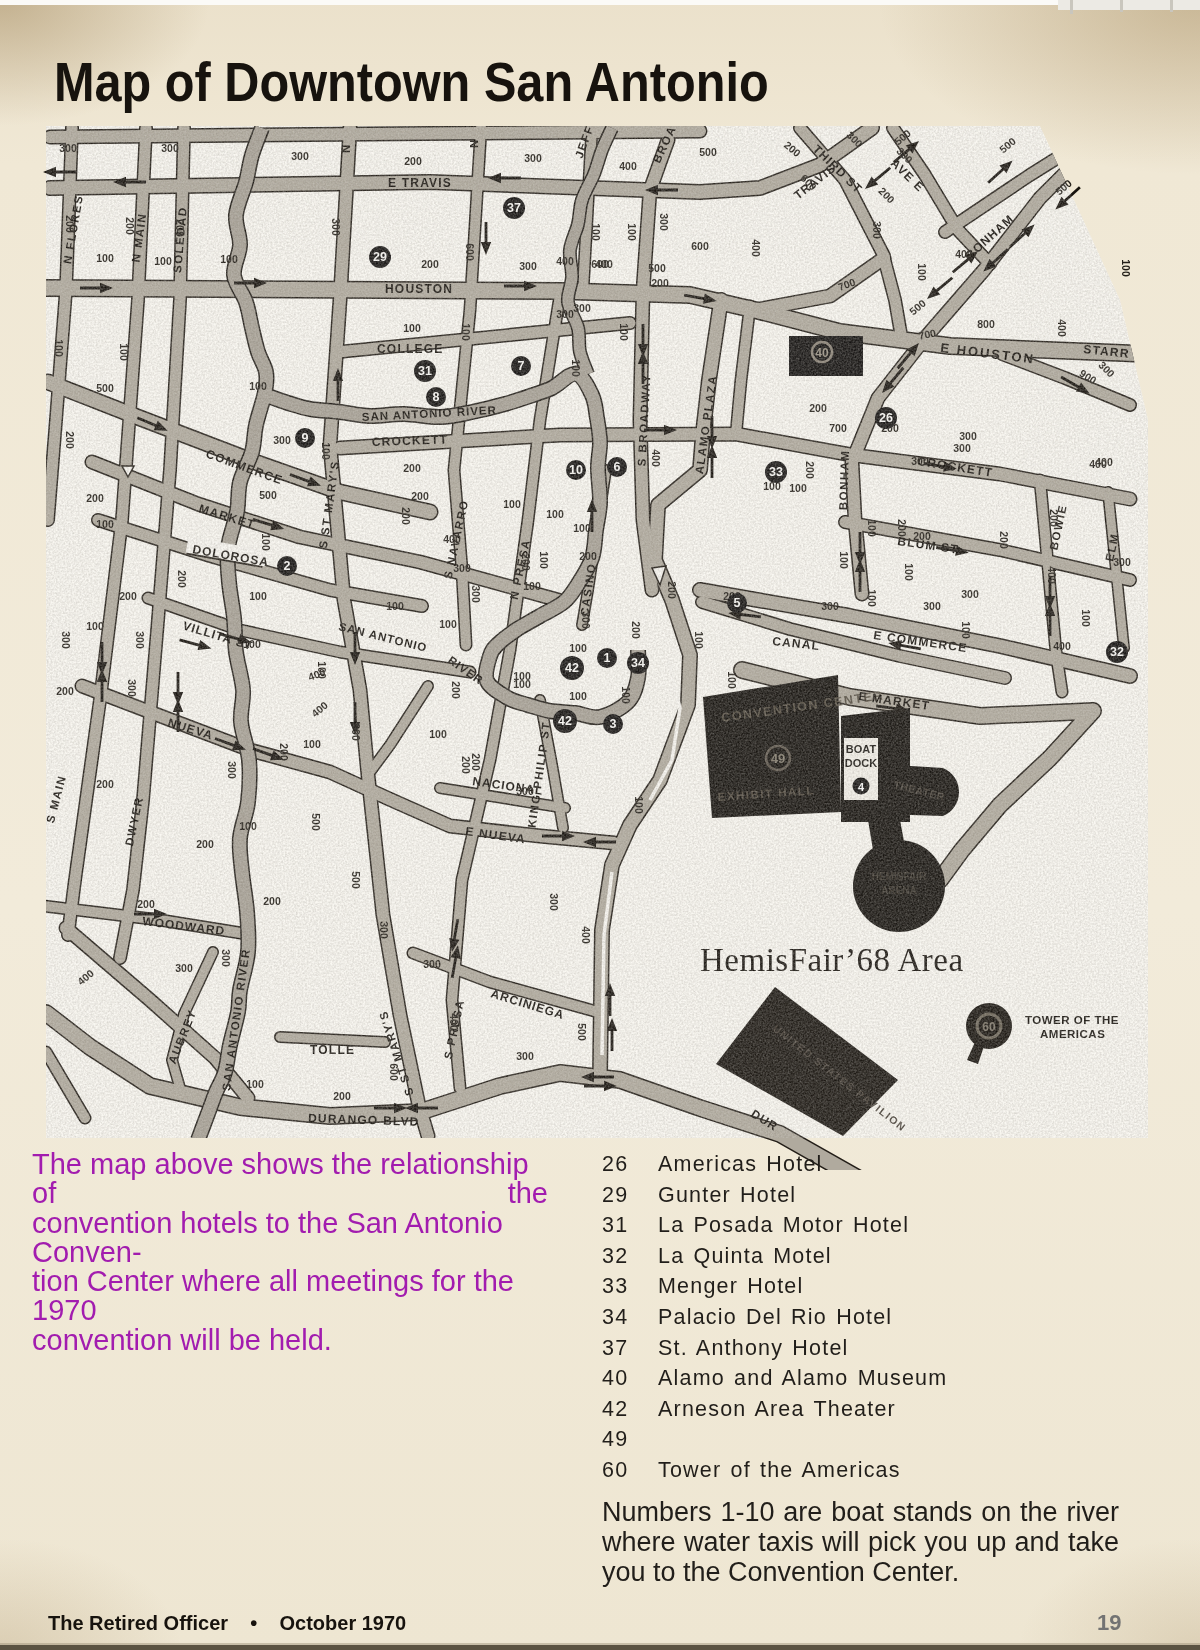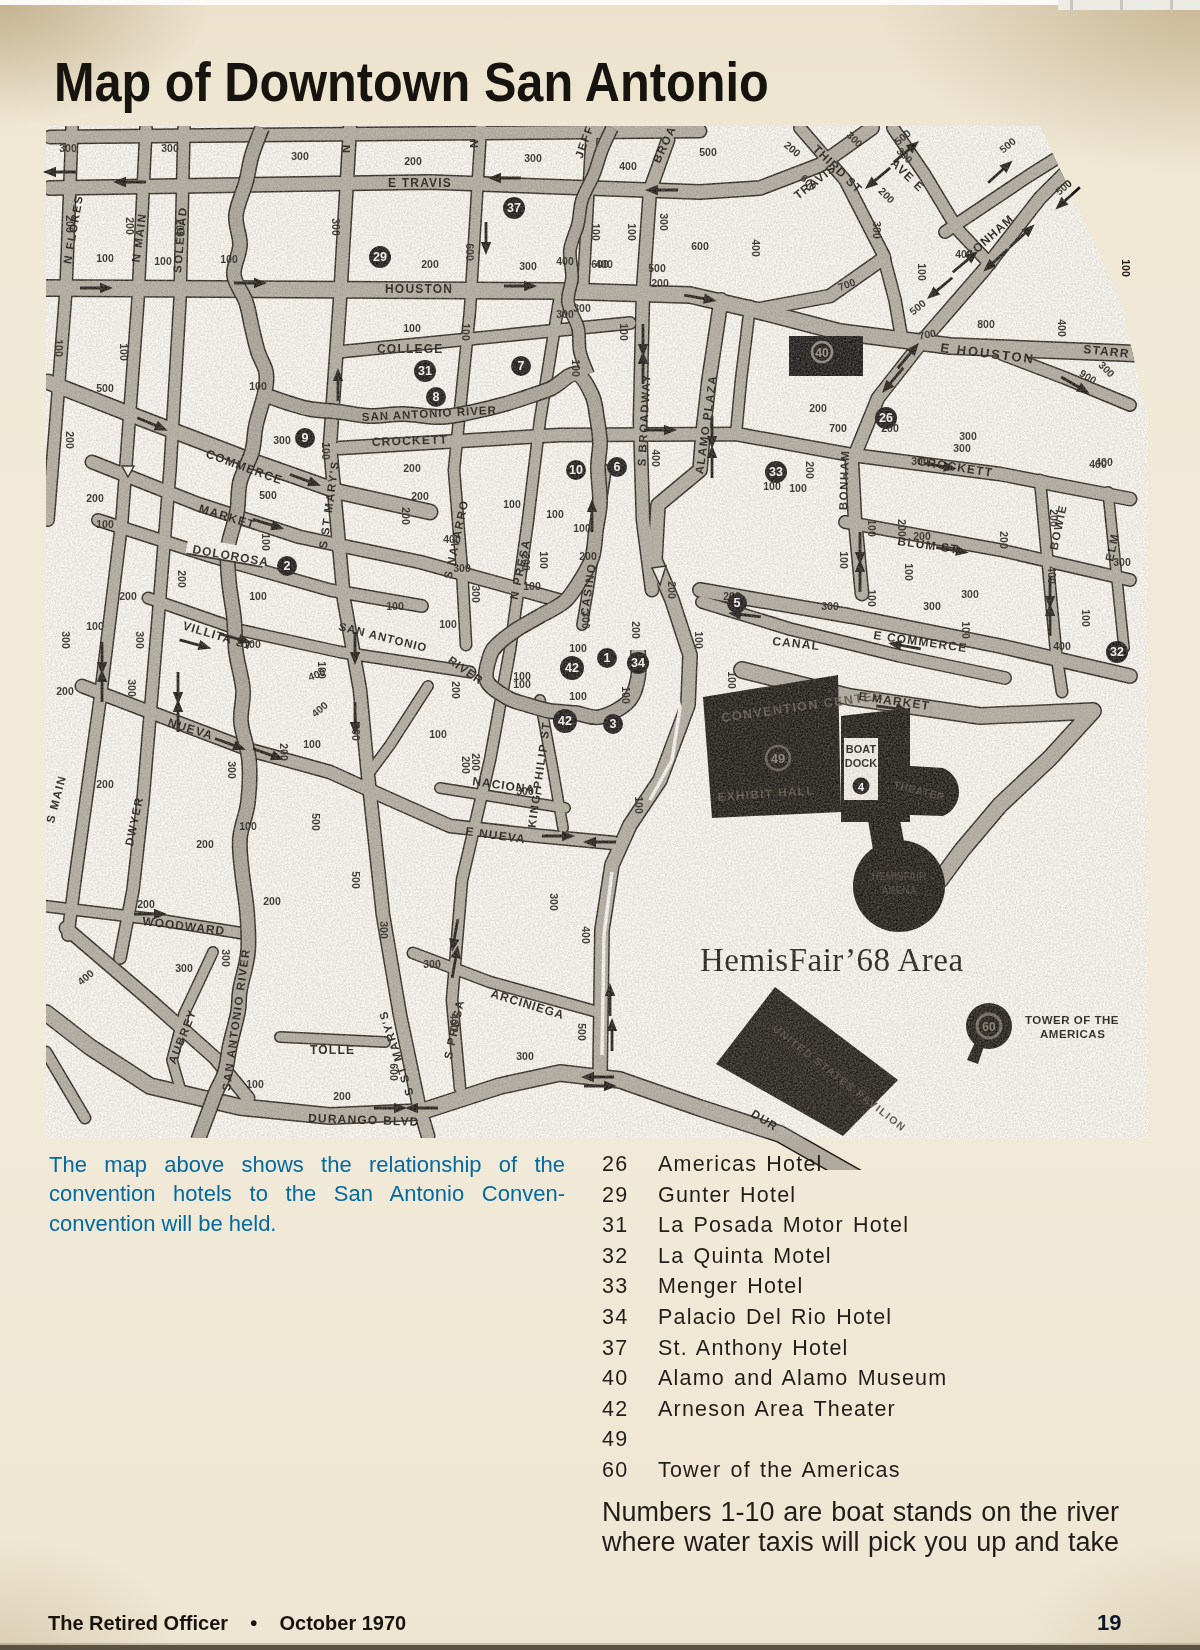--- a/index.html
+++ b/index.html
@@ -11,27 +11,27 @@
   radial-gradient(ellipse 300px 180px at 0px 0px, rgba(140,110,60,.42), rgba(140,110,60,0) 70%),
   radial-gradient(ellipse 460px 250px at 1200px 0px, rgba(150,120,70,.40), rgba(150,120,70,0) 70%),
   radial-gradient(ellipse 260px 160px at 0px 1650px, rgba(150,120,70,.22), rgba(150,120,70,0) 70%),
   radial-gradient(ellipse 260px 160px at 1200px 1650px, rgba(150,120,70,.20), rgba(150,120,70,0) 70%),
   linear-gradient(180deg,#ebe1cb 0%,#f0e8d5 10%,#f2ebda 55%,#eee6d2 100%);}
 #title{position:absolute;left:54px;top:50px;width:900px;
  font-size:55px;font-weight:bold;color:#17130e;
  transform:scale(0.885,1);transform-origin:0 0;}
 svg{position:absolute;left:0;top:0;}
 .jline{text-align-last:justify;}
-#paraL{position:absolute;left:49px;top:1150px;width:516px;font-size:22px;line-height:29.3px;color:#0369a1;}
+#paraL{position:absolute;left:32px;top:1150px;width:516px;font-size:29px;line-height:29.3px;color:#a21caf;}
 #legend{position:absolute;left:602px;top:1149px;width:520px;font-size:21.5px;color:#211e1a;letter-spacing:1.2px;word-spacing:2px;}
 #legend .row{display:flex;line-height:30.6px;}
 #legend .num{width:56px;}
 #paraR{position:absolute;left:602px;top:1497px;width:517px;font-size:27px;line-height:30px;color:#211e1a;}
 #footer{position:absolute;left:48px;top:1612px;font-size:20px;font-weight:bold;color:#17130e;}
-#pageno{position:absolute;left:1097px;top:1610px;font-size:22px;font-weight:bold;color:#0f172a;}
+#pageno{position:absolute;left:1097px;top:1610px;font-size:22px;font-weight:bold;color:#737373;}
 </style>
 </head>
 <body>
 
 <div id="paper"></div>
 
 <div id="title">Map of Downtown San Antonio</div>
 <svg id="map" width="1200" height="1650" viewBox="0 0 1200 1650">
 
 <polygon points="46,126 1040,126 1120,300 1148,420 1148,1138 46,1138" fill="#f9f7f1"></polygon>
@@ -637,20 +637,21 @@
 <rect x="1120" y="0" width="3" height="12" fill="#c9c6bd"></rect>
 <rect x="1170" y="0" width="3" height="12" fill="#c9c6bd"></rect>
 
 <rect x="0" y="1645" width="1200" height="5" fill="#5b5342"></rect>
 <rect x="0" y="1643" width="1200" height="2" fill="#a1967e" opacity="0.5"></rect>
 </svg>
 
 <div id="paraL">
 <div class="jline">The map above shows the relationship of the</div>
 <div class="jline">convention hotels to the San Antonio Conven-</div>
+<div class="jline">tion Center where all meetings for the 1970</div>
 <div>convention will be held.</div>
 </div>
 
 <div id="legend">
 <div class="row">
       <div class="num">26</div>
       <div>Americas Hotel</div>
     </div>
 <div class="row">
       <div class="num">29</div>
@@ -689,17 +690,18 @@
     </div>
 <div class="row">
       <div class="num">60</div>
       <div>Tower of the Americas</div>
     </div>
 </div>
 
 <div id="paraR">
 <div class="jline">Numbers 1-10 are boat stands on the river</div>
 <div class="jline">where water taxis will pick you up and take</div>
+<div>you to the Convention Center.</div>
 </div>
 
 <div id="footer">The Retired Officer&nbsp;&nbsp;&nbsp;&nbsp;•&nbsp;&nbsp;&nbsp;&nbsp;October 1970</div>
 
 <div id="pageno">19</div>
 
 </body></html>

